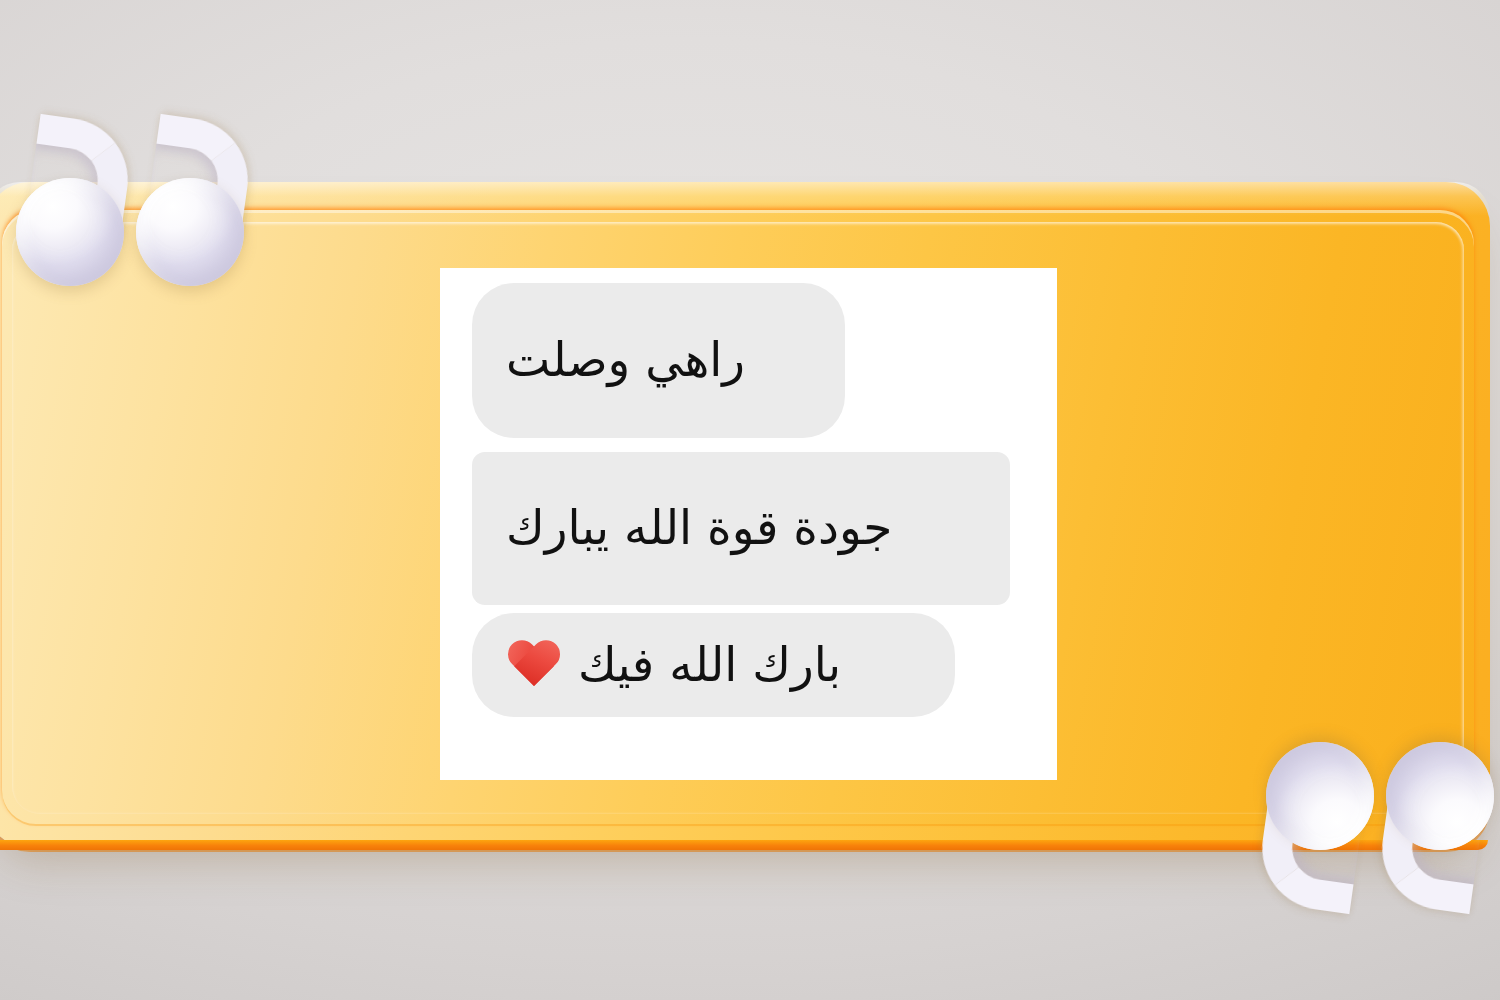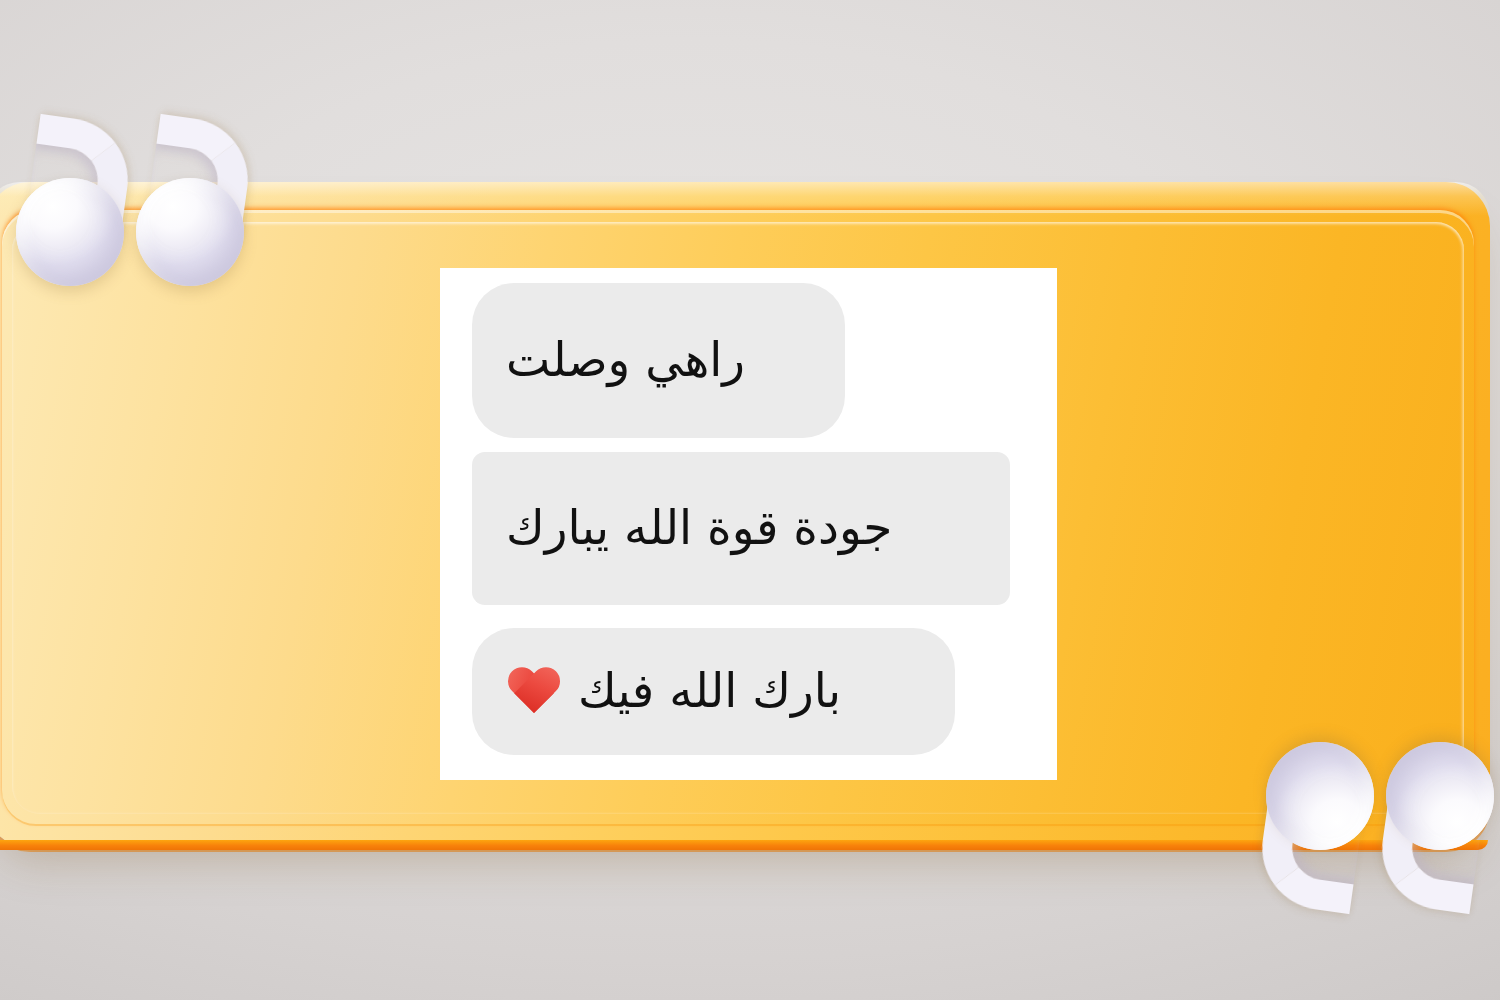--- a/index.html
+++ b/index.html
@@ -97,21 +97,21 @@
     padding:0 34px;
     color:#111111;
     font-size:47px;
     line-height:1.15;
     white-space:nowrap;
     font-family:"DejaVu Sans","Liberation Sans",sans-serif;
   }
 
   #bubble-1 { left:32px;  top:15px;  width:373px; height:155px; }
   #bubble-2 { left:32px;  top:184px; width:538px; height:153px;border-radius:13px; }
-  #bubble-3 { left:32px;  top:360px; width:483px; height:127px; }
+  #bubble-3 { left:32px;  top:345px; width:483px; height:104px; }
 
   .bubble-text { display:inline-block; }
 
   .heart-emoji {
     display:inline-block;
     margin-right:16px;
     position:relative;
     width:56px; height:52px;
     vertical-align:middle;
     flex:0 0 auto;

